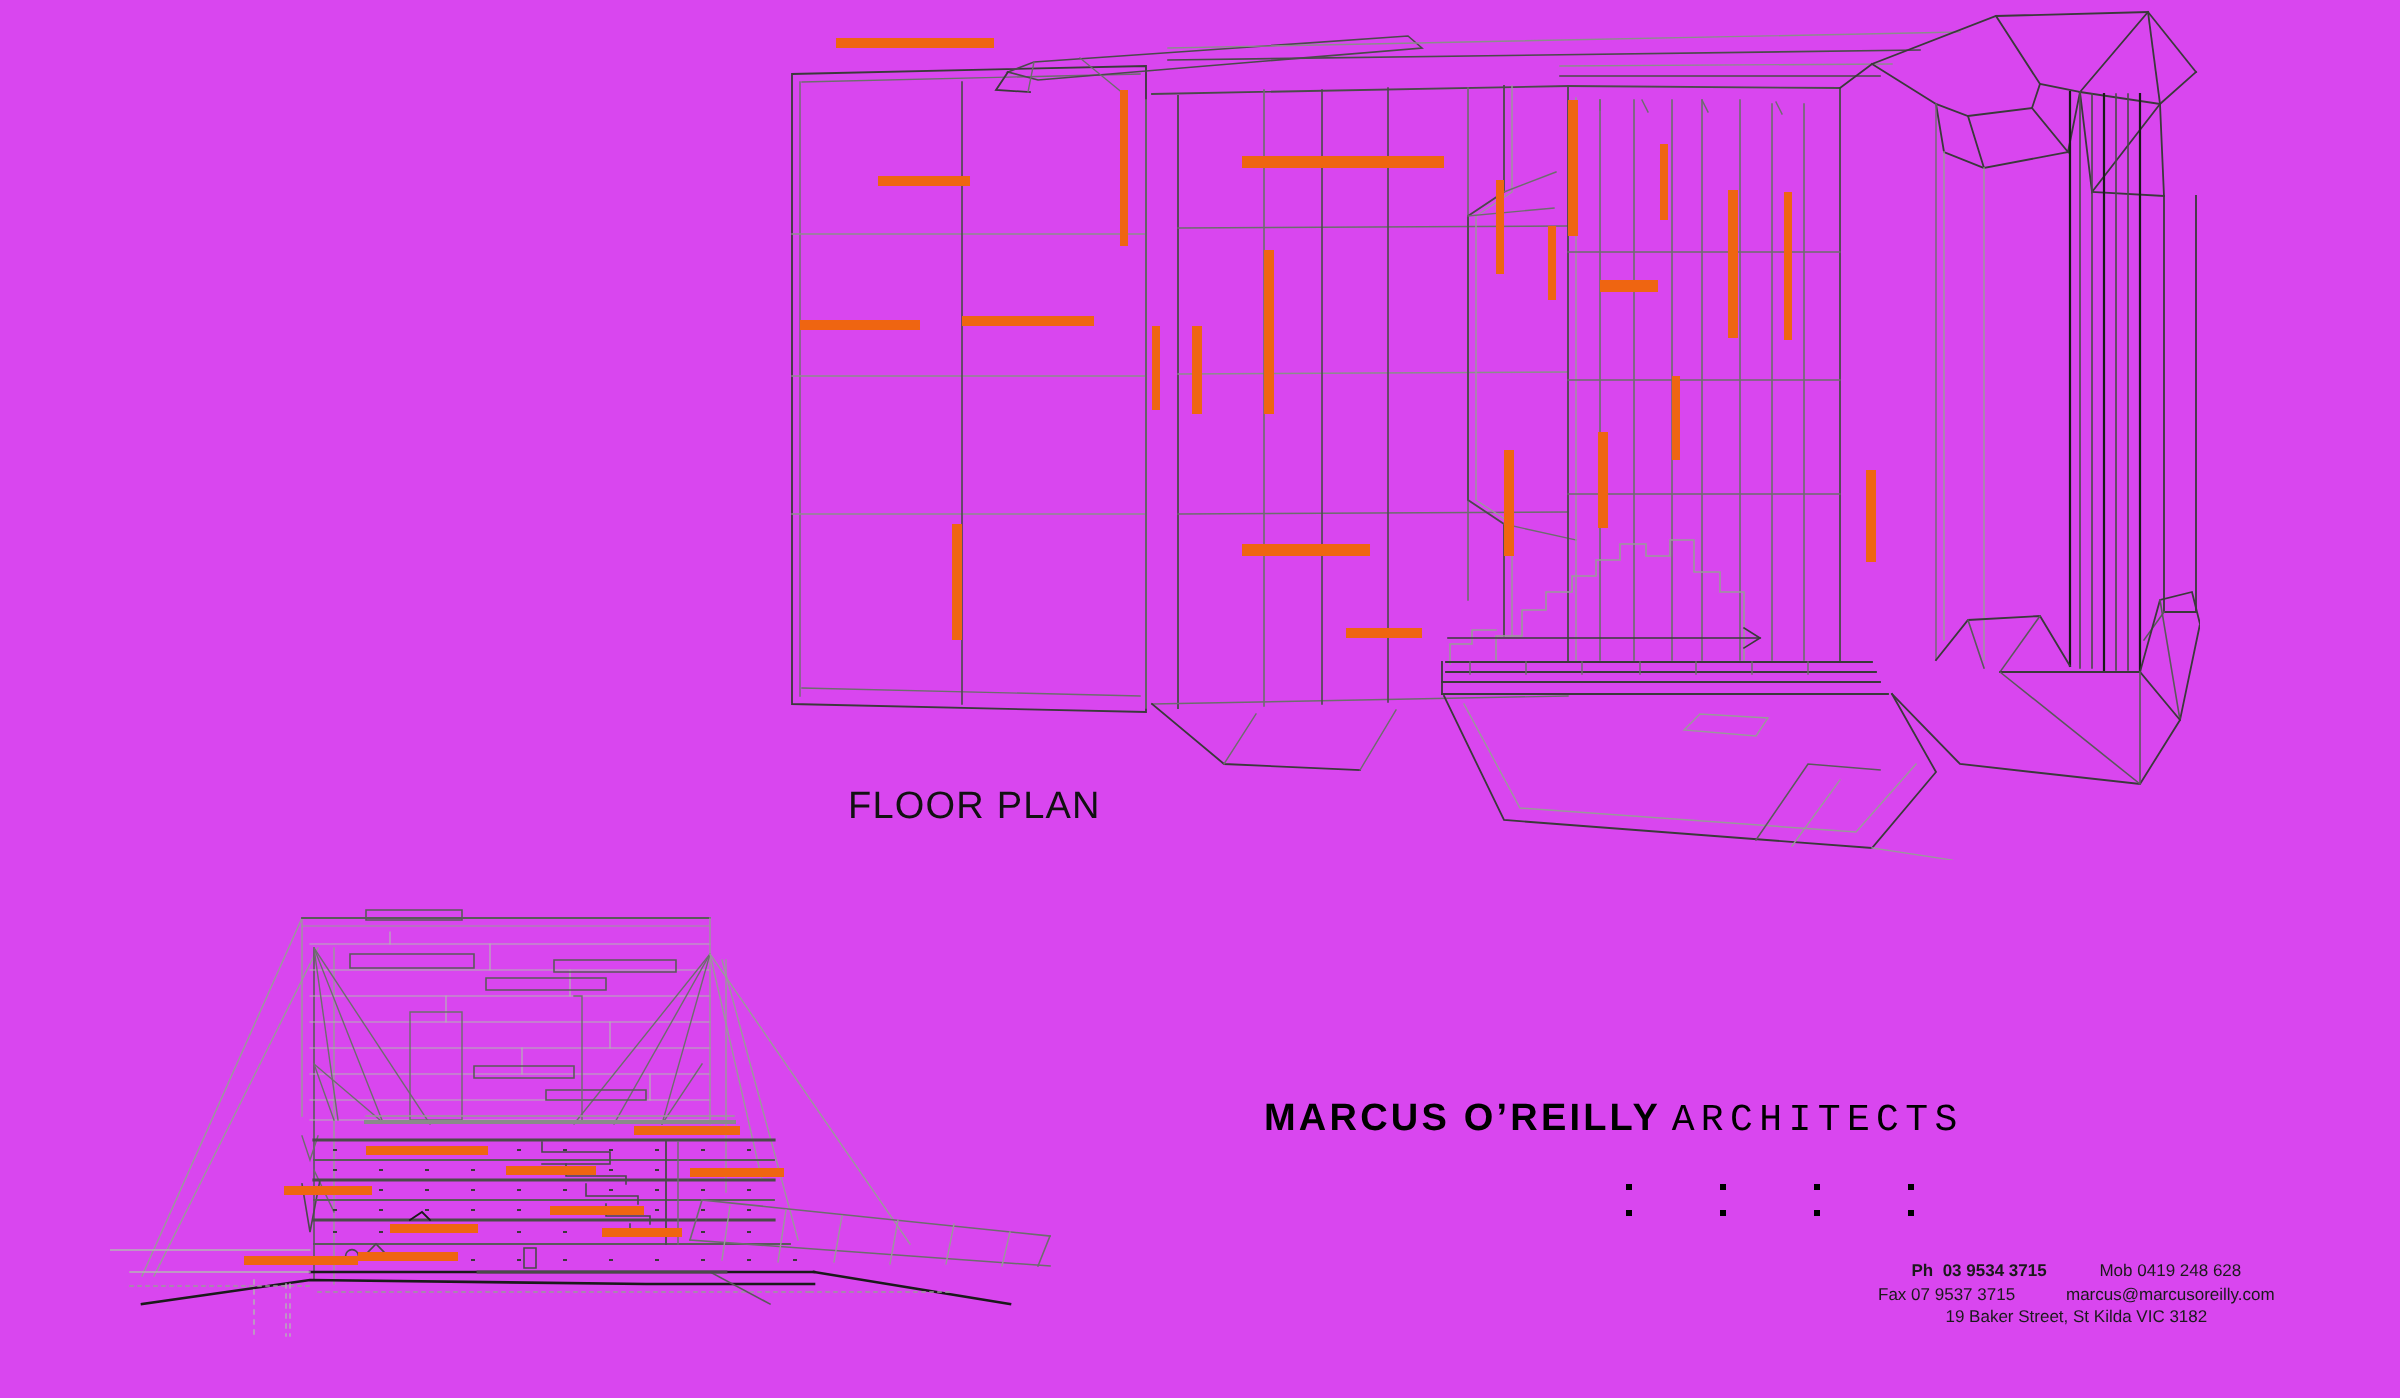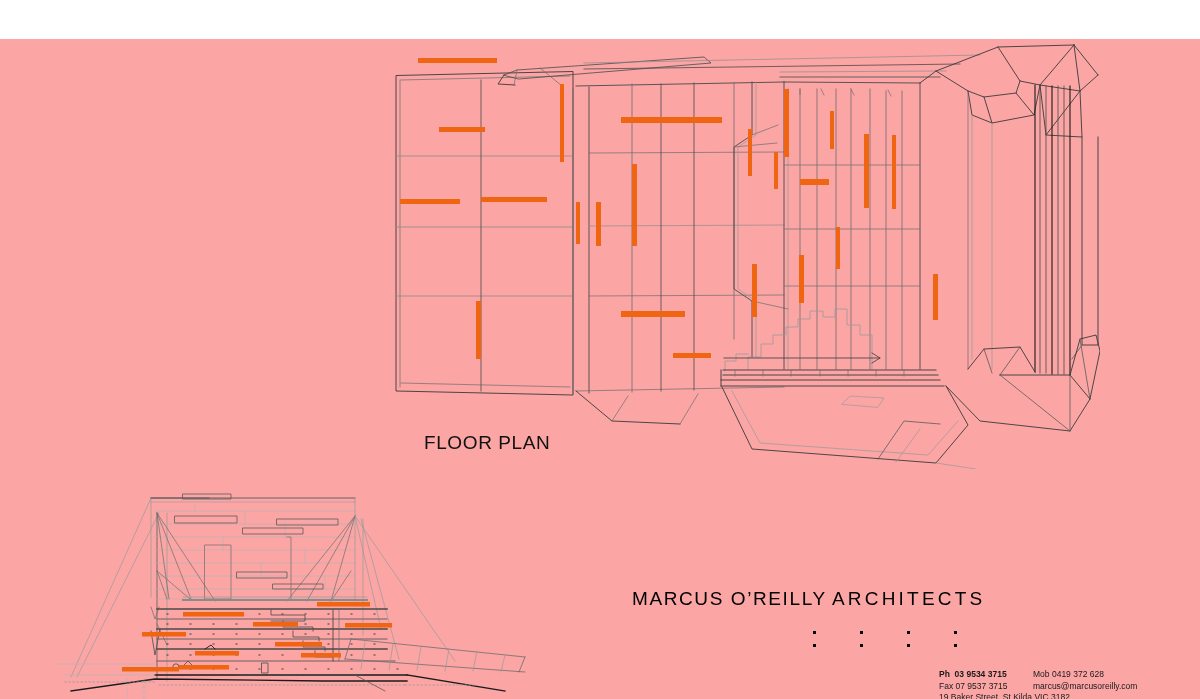--- a/index.html
+++ b/index.html
@@ -11,22 +11,21 @@
     width: 1200px;
     height: 699px;
     position: relative;
     overflow: hidden;
     font-family: "Liberation Sans", sans-serif;
     color: #000000;
   }
   .sheet {
     position: absolute;
     inset: 0;
-    background: #fca5a5;
-    margin-top: 39px;
+    background: #d946ef;
   }
   .drawing {
     position: absolute;
   }
   #floor-plan-drawing {
     left: 380px;
     top: 0px;
     width: 720px;
     height: 430px;
   }
@@ -58,26 +57,27 @@
   }
   #practice-name {
     position: absolute;
     left: 0;
     top: 0;
     font-size: 19px;
     white-space: nowrap;
     line-height: 24px;
   }
   #practice-name .name-bold {
-    font-weight: normal;
+    font-weight: bold;
     letter-spacing: 1.6px;
   }
   #practice-name .name-light {
     font-weight: normal;
     letter-spacing: 3.2px;
+    font-family: Liberation Mono, monospace;
   }
   #dot-grid {
     position: absolute;
     left: 181px;
     top: 44px;
     display: flex;
     gap: 44px;
   }
   .dot-col {
     display: flex;
@@ -91,21 +91,21 @@
   }
   #contact-block {
     position: absolute;
     left: 307px;
     top: 82px;
     font-size: 8.5px;
     line-height: 11.5px;
     color: #1a1a1a;
     white-space: nowrap;
   }
-  #contact-block .row { display: flex; }
+  #contact-block .row { display: flex; justify-content: center; }
   #contact-block .col-a { width: 94px; }
   #contact-block .col-b { }
   #contact-block .strong { font-weight: bold; }
 </style>
 </head>
 <body>
 
 <div class="sheet">
 
   <div class="drawing" id="floor-plan-drawing">
@@ -423,21 +423,21 @@
       </div>
       <div class="dot-col">
         <span class="dot"></span>
         <span class="dot"></span>
       </div>
     </div>
 
     <div id="contact-block">
       <div class="row">
         <span class="col-a strong"><span>Ph</span>&nbsp;&nbsp;<span>03 9534 3715</span></span>
-        <span class="col-b"><span>Mob</span>&nbsp;<span>0419 372 628</span></span>
+        <span class="col-b"><span>Mob</span>&nbsp;<span>0419 248 628</span></span>
       </div>
       <div class="row">
         <span class="col-a"><span>Fax</span>&nbsp;<span>07 9537 3715</span></span>
         <span class="col-b">marcus@marcusoreilly.com</span>
       </div>
       <div class="row">
         <span>19 Baker Street, St Kilda VIC 3182</span>
       </div>
     </div>
 

